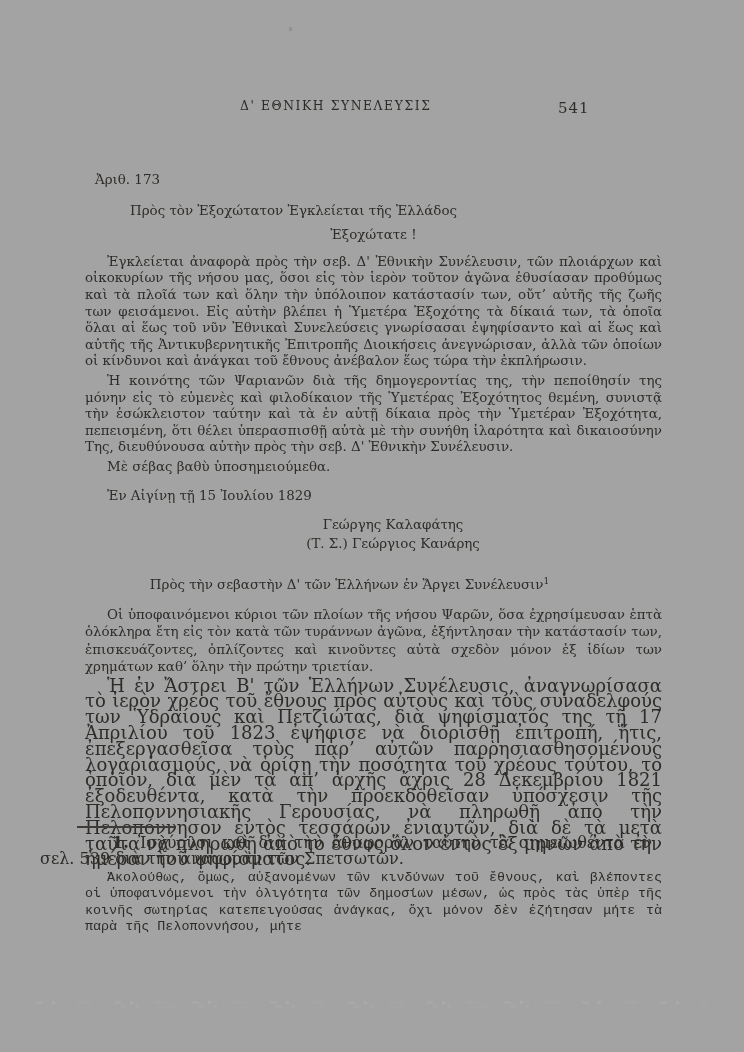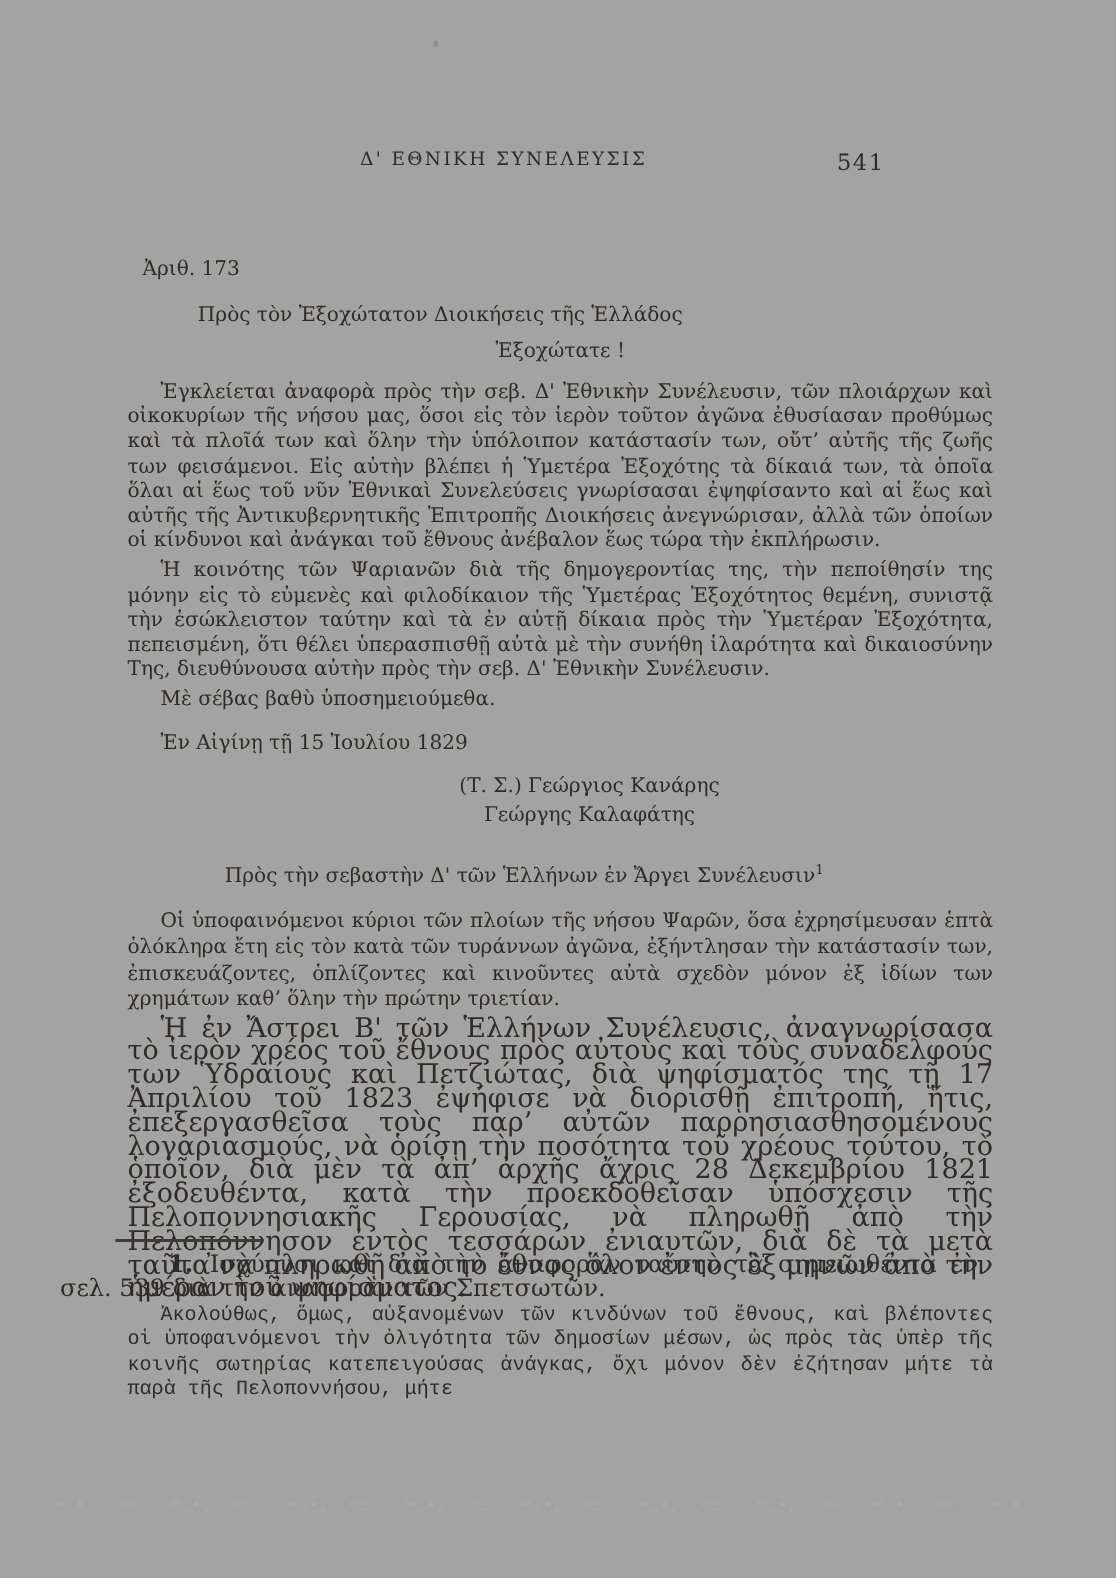--- a/index.html
+++ b/index.html
@@ -83,35 +83,35 @@
 
   <div class="running-head">
     <div class="running-title">Δ' ΕΘΝΙΚΗ ΣΥΝΕΛΕΥΣΙΣ</div>
     <div class="page-number">541</div>
   </div>
 
   <div class="column">
 
     <div class="doc-number">Ἀριθ. 173</div>
 
-    <div class="doc-heading">Πρὸς τὸν Ἐξοχώτατον Διοικήσεις τῆς Ἑλλάδος</div>
+    <div class="doc-heading">Πρὸς τὸν Ἐξοχώτατον Ἐγκλείεται τῆς Ἑλλάδος</div>
 
     <div class="salutation">Ἐξοχώτατε !</div>
 
     <p class="body-par first">Ἐγκλείεται ἀναφορὰ πρὸς τὴν σεβ. Δ' Ἐθνικὴν Συνέλευσιν, τῶν πλοιάρχων καὶ οἰκοκυρίων τῆς νήσου μας, ὅσοι εἰς τὸν ἱερὸν τοῦτον ἀγῶνα ἐθυσίασαν προθύμως καὶ τὰ πλοῖά των καὶ ὅλην τὴν ὑπόλοιπον κατάστασίν των, οὔτ’ αὐτῆς τῆς ζωῆς των φεισάμενοι. Εἰς αὐτὴν βλέπει ἡ Ὑμετέρα Ἐξοχότης τὰ δίκαιά των, τὰ ὁποῖα ὅλαι αἱ ἕως τοῦ νῦν Ἐθνικαὶ Συνελεύσεις γνωρίσασαι ἐψηφίσαντο καὶ αἱ ἕως καὶ αὐτῆς τῆς Ἀντικυβερνητικῆς Ἐπιτροπῆς Διοικήσεις ἀνεγνώρισαν, ἀλλὰ τῶν ὁποίων οἱ κίνδυνοι καὶ ἀνάγκαι τοῦ ἔθνους ἀνέβαλον ἕως τώρα τὴν ἐκπλήρωσιν.</p>
 
     <p class="body-par">Ἡ κοινότης τῶν Ψαριανῶν διὰ τῆς δημογεροντίας της, τὴν πεποίθησίν της μόνην εἰς τὸ εὐμενὲς καὶ φιλοδίκαιον τῆς Ὑμετέρας Ἐξοχότητος θεμένη, συνιστᾷ τὴν ἐσώκλειστον ταύτην καὶ τὰ ἐν αὐτῇ δίκαια πρὸς τὴν Ὑμετέραν Ἐξοχότητα, πεπεισμένη, ὅτι θέλει ὑπερασπισθῇ αὐτὰ μὲ τὴν συνήθη ἱλαρότητα καὶ δικαιοσύνην Της, διευθύνουσα αὐτὴν πρὸς τὴν σεβ. Δ' Ἐθνικὴν Συνέλευσιν.</p>
 
     <div class="closing">Μὲ σέβας βαθὺ ὑποσημειούμεθα.</div>
 
     <div class="dateline">Ἐν Αἰγίνῃ τῇ 15 Ἰουλίου 1829</div>
 
     <div class="signatures">
+      <div>Γεώργης Καλαφάτης</div>
       <div>(Τ. Σ.) Γεώργιος Κανάρης</div>
-      <div>Γεώργης Καλαφάτης</div>
     </div>
 
     <div class="doc-heading second"><span>Πρὸς τὴν σεβαστὴν Δ' τῶν Ἑλλήνων ἐν Ἄργει Συνέλευσιν</span><sup class="fn-ref">1</sup></div>
 
     <p class="body-par lead2">Οἱ ὑποφαινόμενοι κύριοι τῶν πλοίων τῆς νήσου Ψαρῶν, ὅσα ἐχρησίμευσαν ἑπτὰ ὁλόκληρα ἔτη εἰς τὸν κατὰ τῶν τυράννων ἀγῶνα, ἐξήντλησαν τὴν κατάστασίν των, ἐπισκευάζοντες, ὁπλίζοντες καὶ κινοῦντες αὐτὰ σχεδὸν μόνον ἐξ ἰδίων των χρημάτων καθ’ ὅλην τὴν πρώτην τριετίαν.</p>
 
     <p class="body-par tight">Ἡ ἐν Ἄστρει Β' τῶν Ἑλλήνων Συνέλευσις, ἀναγνωρίσασα τὸ ἱερὸν χρέος τοῦ ἔθνους πρὸς αὐτοὺς καὶ τοὺς συναδελφούς των Ὑδραίους καὶ Πετζιώτας, διὰ ψηφίσματός της τῇ 17 Ἀπριλίου τοῦ 1823 ἐψήφισε νὰ διορισθῇ ἐπιτροπή, ἥτις, ἐπεξεργασθεῖσα τοὺς παρ’ αὐτῶν παρρησιασθησομένους λογαριασμούς, νὰ ὁρίσῃ τὴν ποσότητα τοῦ χρέους τούτου, τὸ ὁποῖον, διὰ μὲν τὰ ἀπ’ ἀρχῆς ἄχρις 28 Δεκεμβρίου 1821 ἐξοδευθέντα, κατὰ τὴν προεκδοθεῖσαν ὑπόσχεσιν τῆς Πελοποννησιακῆς Γερουσίας, νὰ πληρωθῇ ἀπὸ τὴν Πελοπόννησον ἐντὸς τεσσάρων ἐνιαυτῶν, διὰ δὲ τὰ μετὰ ταῦτα νὰ πληρωθῇ ἀπὸ τὸ ἔθνος ὅλον ἐντὸς ἓξ μηνῶν ἀπὸ τὴν ἡμέραν τοῦ ψηφίσματος.</p>
 
     <p class="body-par last">Ἀκολούθως, ὅμως, αὐξανομένων τῶν κινδύνων τοῦ ἔθνους, καὶ βλέποντες οἱ ὑποφαινόμενοι τὴν ὀλιγότητα τῶν δημοσίων μέσων, ὡς πρὸς τὰς ὑπὲρ τῆς κοινῆς σωτηρίας κατεπειγούσας ἀνάγκας, ὄχι μόνον δὲν ἐζήτησαν μήτε τὰ παρὰ τῆς Πελοποννήσου, μήτε</p>
 

